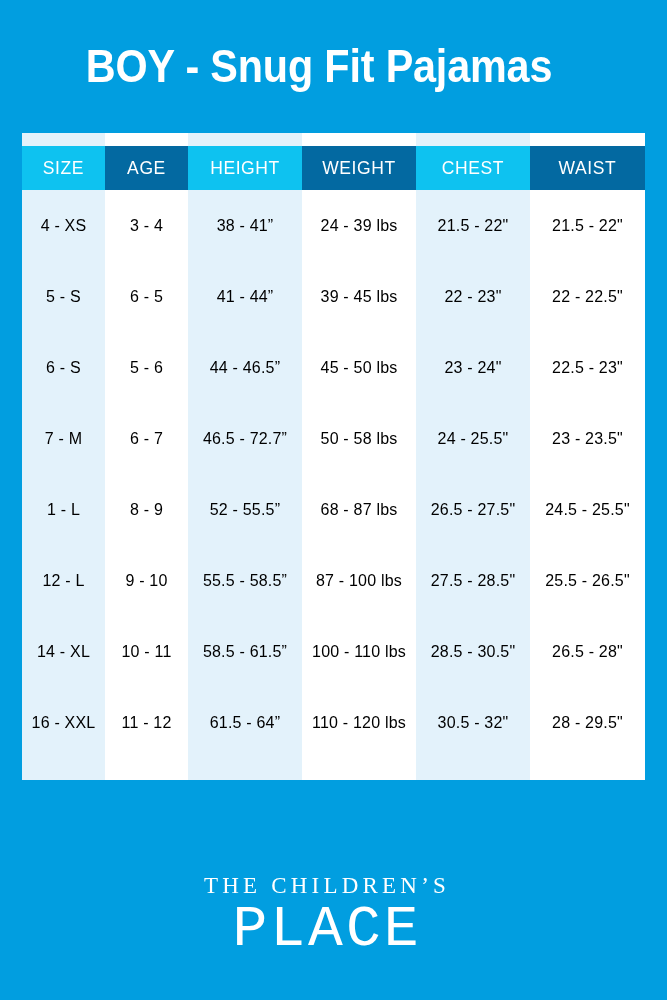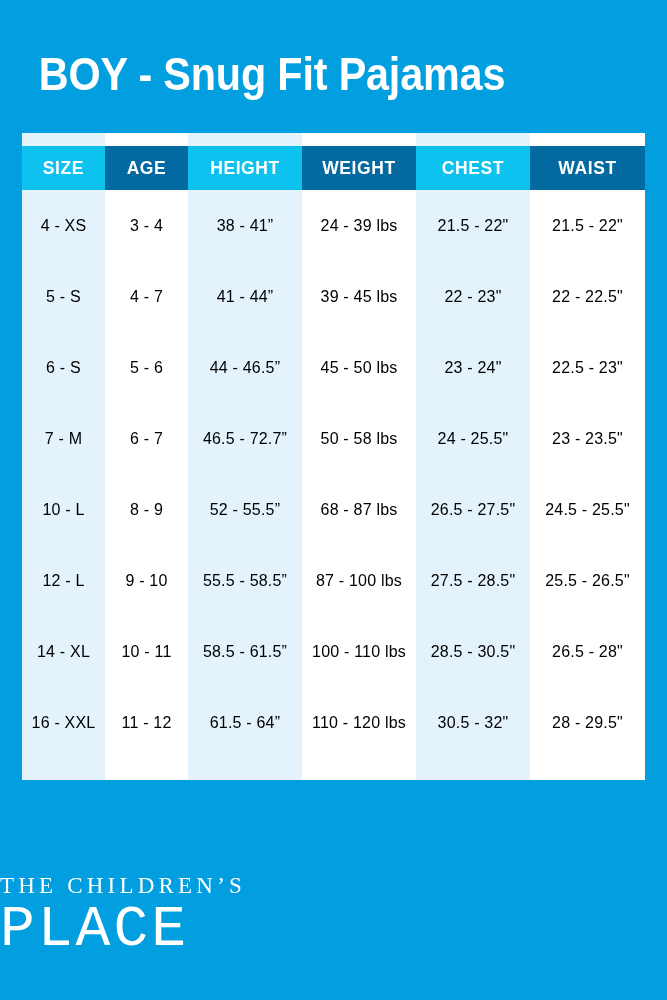--- a/index.html
+++ b/index.html
@@ -11,24 +11,25 @@
     height: 1000px;
     background: #019ee0;
     font-family: "Liberation Sans", sans-serif;
     overflow: hidden;
     position: relative;
   }
 
   
   .title-wrap {
     position: absolute;
-    top: 46px;
+    top: 38px;
     left: 0;
     width: 544px;
     text-align: center;
+    padding-left: 47px;
   }
   .title {
     color: #ffffff;
     font-family: "Liberation Sans Narrow", "Liberation Sans", sans-serif;
     font-size: 47px;
     line-height: 56px;
     font-weight: bold;
     letter-spacing: -0.2px;
     transform: scaleX(0.88);
     transform-origin: center center;
@@ -60,21 +61,21 @@
   .col-even { background: #ffffff; }
 
   
   .strip-row td { height: 13px; }
 
   
   .head-row th {
     height: 44px;
     color: #ffffff;
     font-size: 17.5px;
-    font-weight: bold;
+    font-weight: normal;
     letter-spacing: 0.6px;
     font-family: "Liberation Sans Narrow", "Liberation Sans", sans-serif;
   }
   .head-row th.h-odd  { background: #0ec2f0; }
   .head-row th.h-even { background: #0369a1; }
 
   
   .data-row td {
     height: 71px;
     color: #000000;
@@ -86,21 +87,21 @@
 
   
   .tail-row td { height: 22px; }
 
   
   .logo {
     position: absolute;
     left: 0;
     top: 872px;
     width: 654px;
-    text-align: left;
+    text-align: center;
     color: #ffffff;
   }
   .logo-top {
     font-family: "Liberation Serif", serif;
     font-size: 23px;
     letter-spacing: 4.2px;
     line-height: 27px;
     white-space: nowrap;
   }
   .logo-bottom {
@@ -150,21 +151,21 @@
     <tr class="data-row">
       <td>4 - XS</td>
       <td>3 - 4</td>
       <td>38 - 41”</td>
       <td>24 - 39 lbs</td>
       <td>21.5 - 22"</td>
       <td>21.5 - 22"</td>
     </tr>
     <tr class="data-row">
       <td>5 - S</td>
-      <td>4 - 7</td>
+      <td>6 - 5</td>
       <td>41 - 44”</td>
       <td>39 - 45 lbs</td>
       <td>22 - 23"</td>
       <td>22 - 22.5"</td>
     </tr>
     <tr class="data-row">
       <td>6 - S</td>
       <td>5 - 6</td>
       <td>44 - 46.5”</td>
       <td>45 - 50 lbs</td>
@@ -173,21 +174,21 @@
     </tr>
     <tr class="data-row">
       <td>7 - M</td>
       <td>6 - 7</td>
       <td>46.5 - 72.7”</td>
       <td>50 - 58 lbs</td>
       <td>24 - 25.5"</td>
       <td>23 - 23.5"</td>
     </tr>
     <tr class="data-row">
-      <td>10 - L</td>
+      <td>1 - L</td>
       <td>8 - 9</td>
       <td>52 - 55.5”</td>
       <td>68 - 87 lbs</td>
       <td>26.5 - 27.5"</td>
       <td>24.5 - 25.5"</td>
     </tr>
     <tr class="data-row">
       <td>12 - L</td>
       <td>9 - 10</td>
       <td>55.5 - 58.5”</td>

